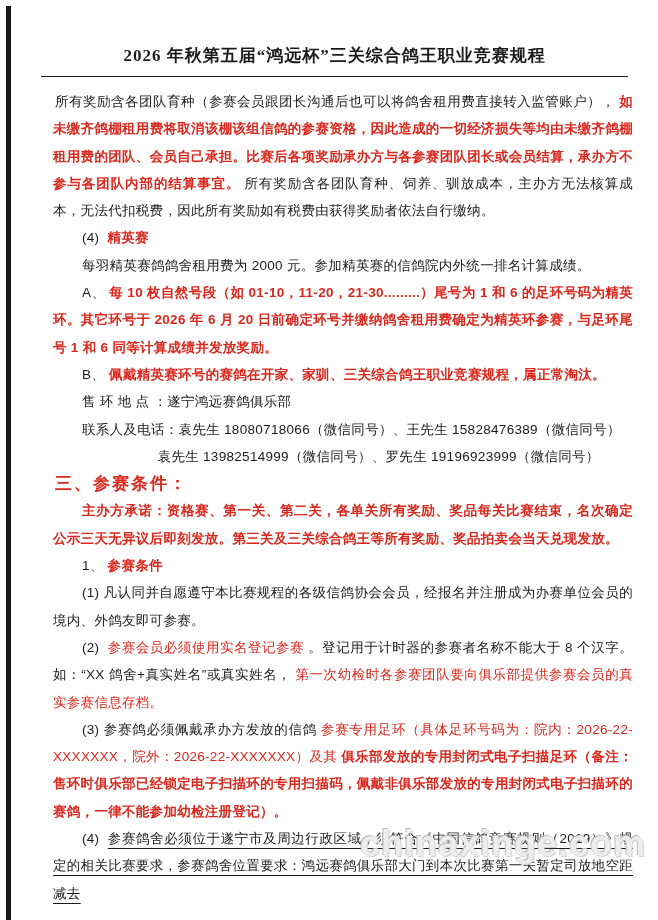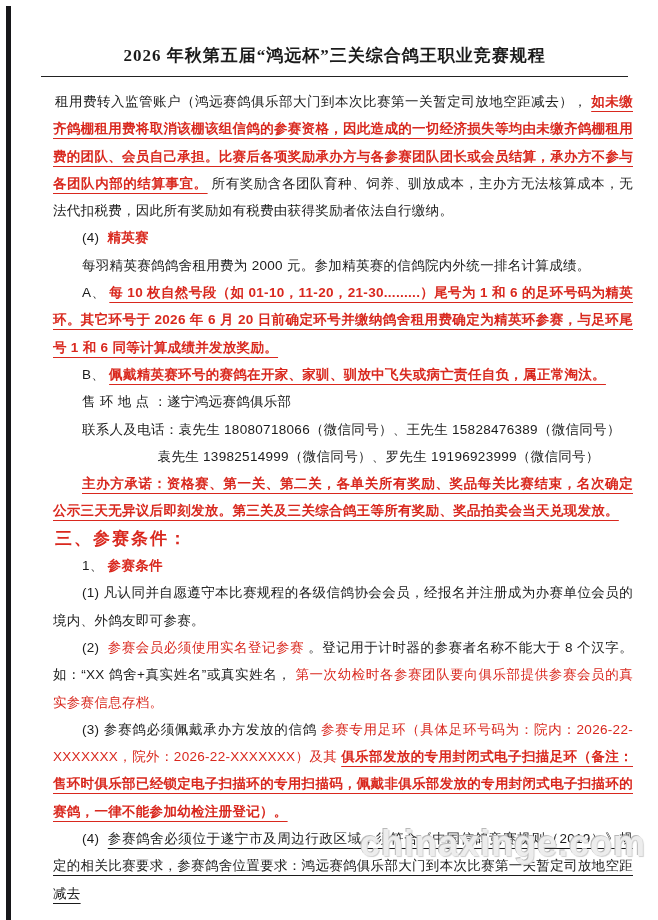--- a/index.html
+++ b/index.html
@@ -57,21 +57,20 @@
     color:var(--black);
     text-decoration:underline;
     text-underline-offset:5px;
     text-decoration-thickness:1.3px;
   }
   .run.r{color:var(--red);}
   .run.rb{color:var(--red);font-weight:bold;}
   .run.rbu{
     color:var(--red);
     font-weight:bold;
-    text-decoration:underline;
     text-underline-offset:5px;
     text-decoration-thickness:1.3px;
   }
   .watermark{
     position:absolute;
     right:8px;
     top:816px;
     text-align:right;
     pointer-events:none;
     line-height:1;
@@ -99,30 +98,30 @@
 
 <div class="page">
 
   <div class="title-wrap">
     <span class="doc-title">2026 年秋第五届“鸿远杯”三关综合鸽王职业竞赛规程</span>
   </div>
 
   <hr class="title-rule">
 
   <div class="doc-body">
-      <p class="para flush"><span class="run b">租用费转入监管账户（鸿远赛鸽俱乐部大门到本次比赛第一关暂定司放地空距减去），</span><span class="run rbu">如未缴齐鸽棚租用费将取消该棚该组信鸽的参赛资格，因此造成的一切经济损失等均由未缴齐鸽棚租用费的团队、会员自己承担。比赛后各项奖励承办方与各参赛团队团长或会员结算，承办方不参与各团队内部的结算事宜。</span><span class="run b">所有奖励含各团队育种、饲养、驯放成本，主办方无法核算成本，无法代扣税费，因此所有奖励如有税费由获得奖励者依法自行缴纳。</span></p>
+      <p class="para flush"><span class="run b">所有奖励含各团队育种（参赛会员跟团长沟通后也可以将鸽舍租用费直接转入监管账户），</span><span class="run rbu">如未缴齐鸽棚租用费将取消该棚该组信鸽的参赛资格，因此造成的一切经济损失等均由未缴齐鸽棚租用费的团队、会员自己承担。比赛后各项奖励承办方与各参赛团队团长或会员结算，承办方不参与各团队内部的结算事宜。</span><span class="run b">所有奖励含各团队育种、饲养、驯放成本，主办方无法核算成本，无法代扣税费，因此所有奖励如有税费由获得奖励者依法自行缴纳。</span></p>
       <p class="para indent"><span class="run b">(4) </span><span class="run rb">精英赛</span></p>
       <p class="para indent"><span class="run b">每羽精英赛鸽鸽舍租用费为 2000 元。参加精英赛的信鸽院内外统一排名计算成绩。</span></p>
       <p class="para indent"><span class="run b">A、</span><span class="run rbu">每 10 枚自然号段（如 01-10，11-20，21-30.........）尾号为 1 和 6 的足环号码为精英环。其它环号于 2026 年 6 月 20 日前确定环号并缴纳鸽舍租用费确定为精英环参赛，与足环尾号 1 和 6 同等计算成绩并发放奖励。</span></p>
-      <p class="para indent"><span class="run b">B、</span><span class="run rbu">佩戴精英赛环号的赛鸽在开家、家驯、驯放中飞失或病亡责任自负，属正常淘汰。</span></p>
+      <p class="para indent"><span class="run b">B、</span><span class="run rbu">佩戴精英赛环号的赛鸽在开家、家驯、三关综合鸽王职业竞赛规程，属正常淘汰。</span></p>
       <p class="para indent"><span class="run b">售 环 地 点 ：遂宁鸿远赛鸽俱乐部</span></p>
       <p class="para indent"><span class="run b">联系人及电话：袁先生 18080718066（微信同号）、王先生 15828476389（微信同号）</span></p>
       <p class="para indent-wide"><span class="run b">袁先生 13982514999（微信同号）、罗先生 19196923999（微信同号）</span></p>
+      <p class="para flush heading"><span class="run rb">三、参赛条件：</span></p>
       <p class="para indent"><span class="run rbu">主办方承诺：资格赛、第一关、第二关，各单关所有奖励、奖品每关比赛结束，名次确定公示三天无异议后即刻发放。第三关及三关综合鸽王等所有奖励、奖品拍卖会当天兑现发放。</span></p>
-      <p class="para flush heading"><span class="run rb">三、参赛条件：</span></p>
       <p class="para indent"><span class="run b">1、</span><span class="run rb">参赛条件</span></p>
       <p class="para indent"><span class="run b">(1) 凡认同并自愿遵守本比赛规程的各级信鸽协会会员，经报名并注册成为办赛单位会员的境内、外鸽友即可参赛。</span></p>
       <p class="para indent"><span class="run b">(2) </span><span class="run r">参赛会员必须使用实名登记参赛</span><span class="run b">。登记用于计时器的参赛者名称不能大于 8 个汉字。如：“XX 鸽舍+真实姓名”或真实姓名，</span><span class="run r">第一次幼检时各参赛团队要向俱乐部提供参赛会员的真实参赛信息存档。</span></p>
       <p class="para indent"><span class="run b">(3) 参赛鸽必须佩戴承办方发放的信鸽</span><span class="run r">参赛专用足环（具体足环号码为：院内：2026-22-XXXXXXX，院外：2026-22-XXXXXXX）及其</span><span class="run rbu">俱乐部发放的专用封闭式电子扫描足环（备注：售环时俱乐部已经锁定电子扫描环的专用扫描码，佩戴非俱乐部发放的专用封闭式电子扫描环的赛鸽，一律不能参加幼检注册登记）。</span></p>
       <p class="para indent"><span class="run b">(4) </span><span class="run bu">参赛鸽舍必须位于遂宁市及周边行政区域，须符合《中国信鸽竞赛规则（2019）》规定的相关比赛要求，参赛鸽舍位置要求：鸿远赛鸽俱乐部大门到本次比赛第一关暂定司放地空距减去</span></p>
     </div>
 
   <div class="watermark">
     <div class="wm-domain">chinaxinge.com</div>
   </div>

